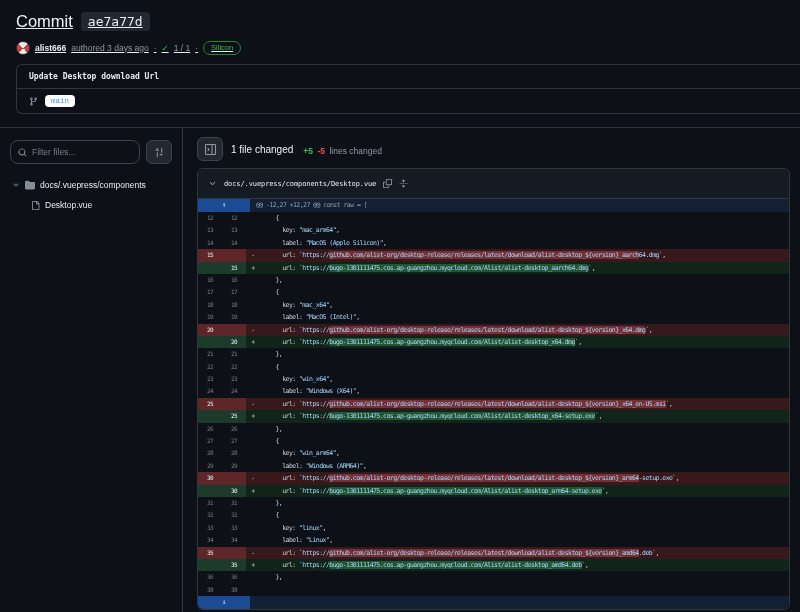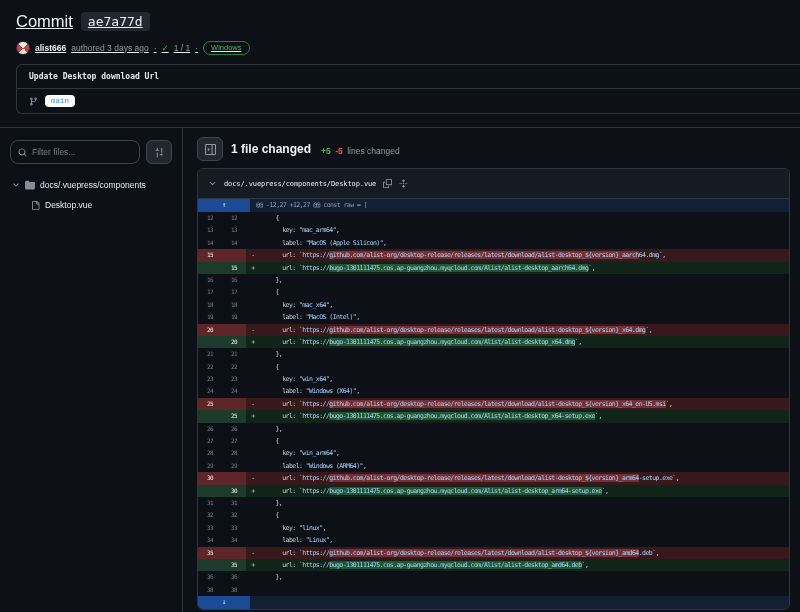--- a/index.html
+++ b/index.html
@@ -63,21 +63,21 @@
   .sq-btn {
     width:26px; height:24px; border:1px solid #3d444d; border-radius:6px;
     background:#212830; display:flex; align-items:center; justify-content:center; color:#9198a1;
   }
   .tree { margin-top:11px; }
   .tree-row { display:flex; align-items:center; gap:5px; height:20px; font-size:8.5px; color:#e6edf3; border-radius:4px; padding:0 2px; }
   .tree-row.file { padding-left:21px; }
 
   .main { flex:1; padding:8px 10px 0 14px; min-width:0; }
   .files-header { display:flex; align-items:center; gap:8px; height:26px; }
-  .files-count { font-size:12px; font-weight:bold; color:#f0f3f6; }
+  .files-count { font-size:10px; font-weight:normal; color:#f0f3f6; }
   .adds { color:#3fb950; font-weight:bold; font-size:8.5px; }
   .dels { color:#f85149; font-weight:bold; font-size:8.5px; }
   .lines-changed { color:#9198a1; font-size:8.5px; }
 
   .diff-card { margin-top:6px; border:1px solid #30363d; border-radius:6px; overflow:hidden; background:#0d1117; }
   .diff-file-header {
     display:flex; align-items:center; gap:7px; height:30px; padding:0 10px;
     background:#151b23; border-bottom:1px solid #30363d;
   }
   .diff-path { font-family:"DejaVu Sans Mono", monospace; font-size:7px; letter-spacing:-0.1px; color:#e6edf3; }
@@ -115,21 +115,21 @@
     <span class="sha-pill">ae7a77d</span>
   </div>
   <div class="byline">
     <span class="avatar"></span>
     <span class="author">alist666</span>
     <span>authored 3 days ago</span>
     <span>·</span>
     <span class="check-ico">✓</span>
     <span>1 / 1</span>
     <span>·</span>
-    <span class="verified-badge">Windows</span>
+    <span class="verified-badge">Silicon</span>
   </div>
 </div>
 
 <div class="commit-box">
   <div class="commit-msg">Update Desktop download Url</div>
   <div class="branch-row">
     <span class="icon">
       <svg width="9" height="11" viewBox="0 0 16 16" fill="currentColor">
           <path d="M9.5 3.25a2.25 2.25 0 1 1 3 2.122V6A2.5 2.5 0 0 1 10 8.5H6a1 1 0 0 0-1 1v1.128a2.251 2.251 0 1 1-1.5 0V5.372a2.25 2.25 0 1 1 1.5 0v1.836A2.493 2.493 0 0 1 6 7h4a1 1 0 0 0 1-1v-.628A2.25 2.25 0 0 1 9.5 3.25Zm-6 0a.75.75 0 1 0 1.5 0 .75.75 0 0 0-1.5 0Zm8.25-.75a.75.75 0 1 0 0 1.5.75.75 0 0 0 0-1.5ZM4.25 12a.75.75 0 1 0 0 1.5.75.75 0 0 0 0-1.5Z"></path>
         </svg>

